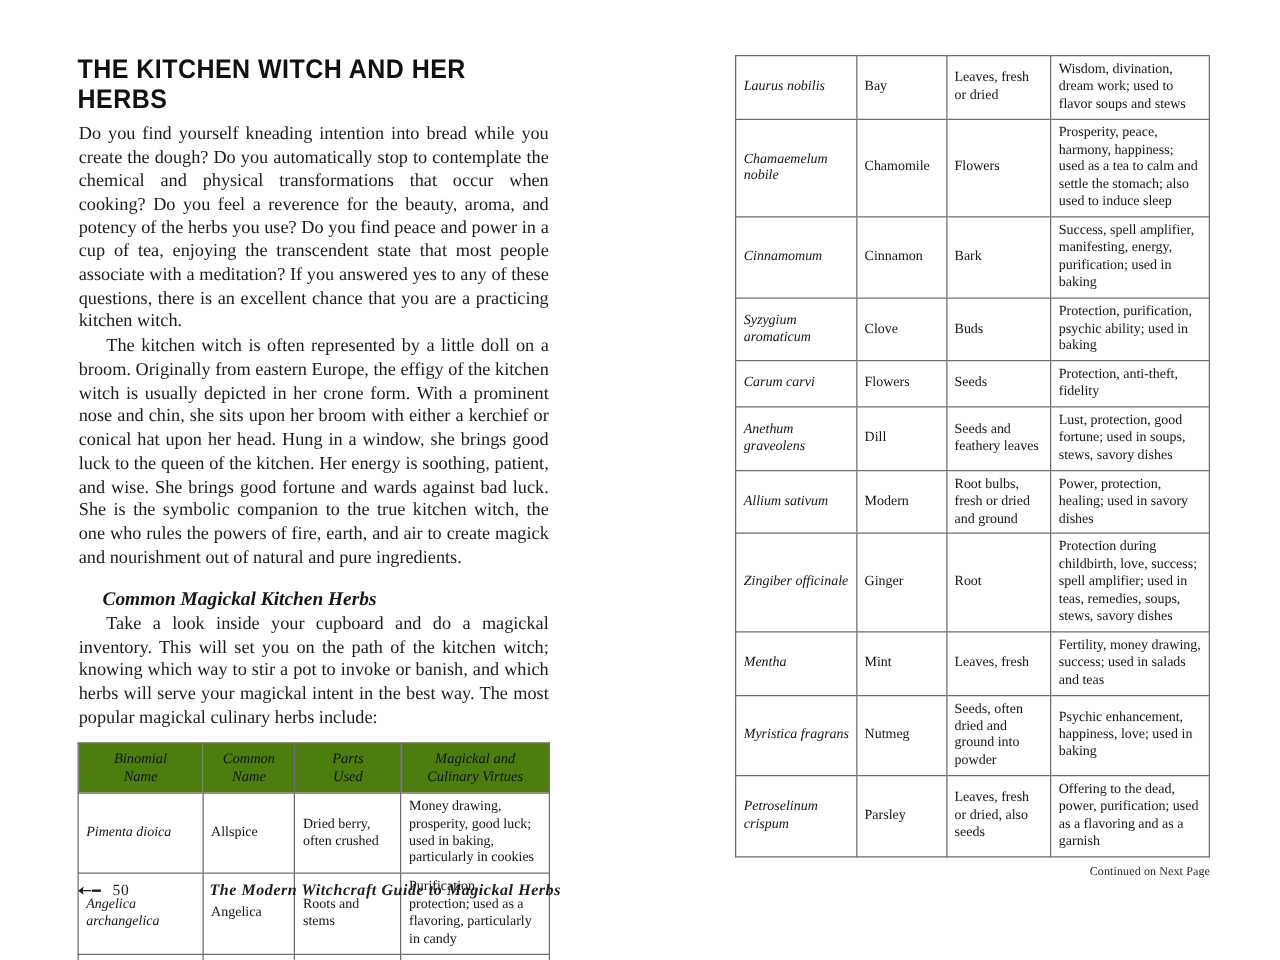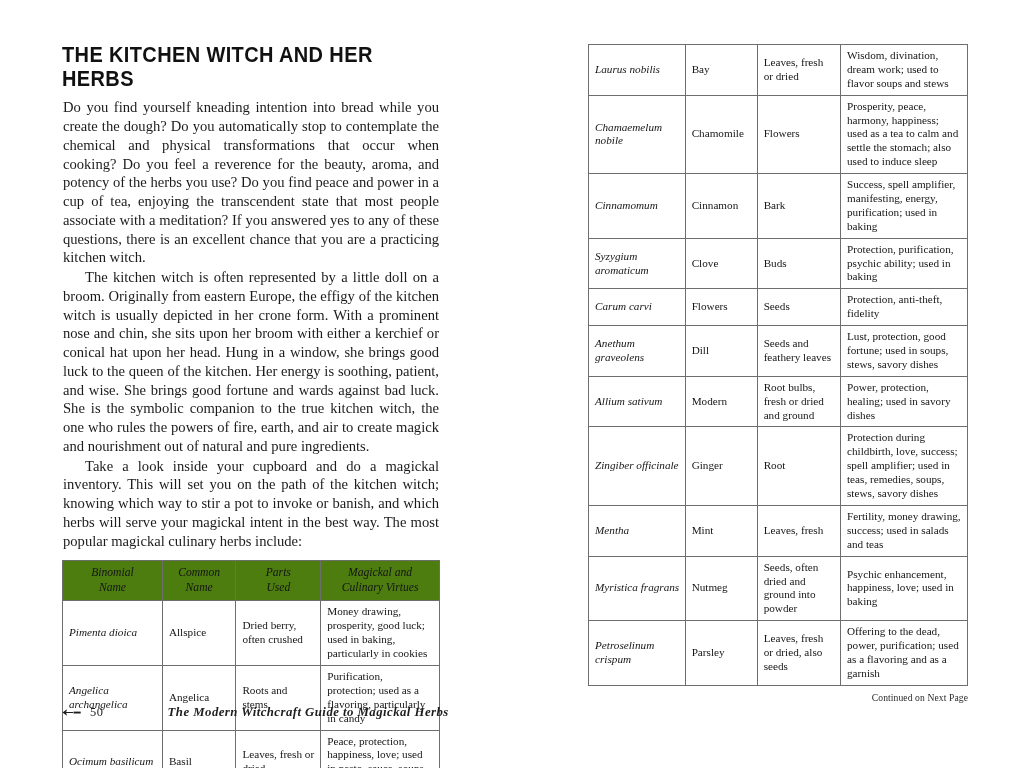--- a/index.html
+++ b/index.html
@@ -158,20 +158,21 @@
 <div class="spread">
 
   <div class="page page-left">
 
     <h1 class="chapter-heading">THE KITCHEN WITCH AND HER HERBS</h1>
 
     <p class="body-par">Do you find yourself kneading intention into bread while you create the dough? Do you automatically stop to contemplate the chemical and physical transformations that occur when cooking? Do you feel a reverence for the beauty, aroma, and potency of the herbs you use? Do you find peace and power in a cup of tea, enjoying the transcendent state that most people associate with a meditation? If you answered yes to any of these questions, there is an excellent chance that you are a practicing kitchen witch.</p>
 
     <p class="body-par">The kitchen witch is often represented by a little doll on a broom. Originally from eastern Europe, the effigy of the kitchen witch is usually depicted in her crone form. With a prominent nose and chin, she sits upon her broom with either a kerchief or conical hat upon her head. Hung in a window, she brings good luck to the queen of the kitchen. Her energy is soothing, patient, and wise. She brings good fortune and wards against bad luck. She is the symbolic companion to the true kitchen witch, the one who rules the powers of fire, earth, and air to create magick and nourishment out of natural and pure ingredients.</p>
 
+    <h2 class="subhead">Common Magickal Kitchen Herbs</h2>
 
     <p class="body-par indent">Take a look inside your cupboard and do a magickal inventory. This will set you on the path of the kitchen witch; knowing which way to stir a pot to invoke or banish, and which herbs will serve your magickal intent in the best way. The most popular magickal culinary herbs include:</p>
 
     <table class="herb-table tbl-left">
       <colgroup>
           <col class="c1">
           <col class="c2">
           <col class="c3">
           <col class="c4">
         </colgroup>

